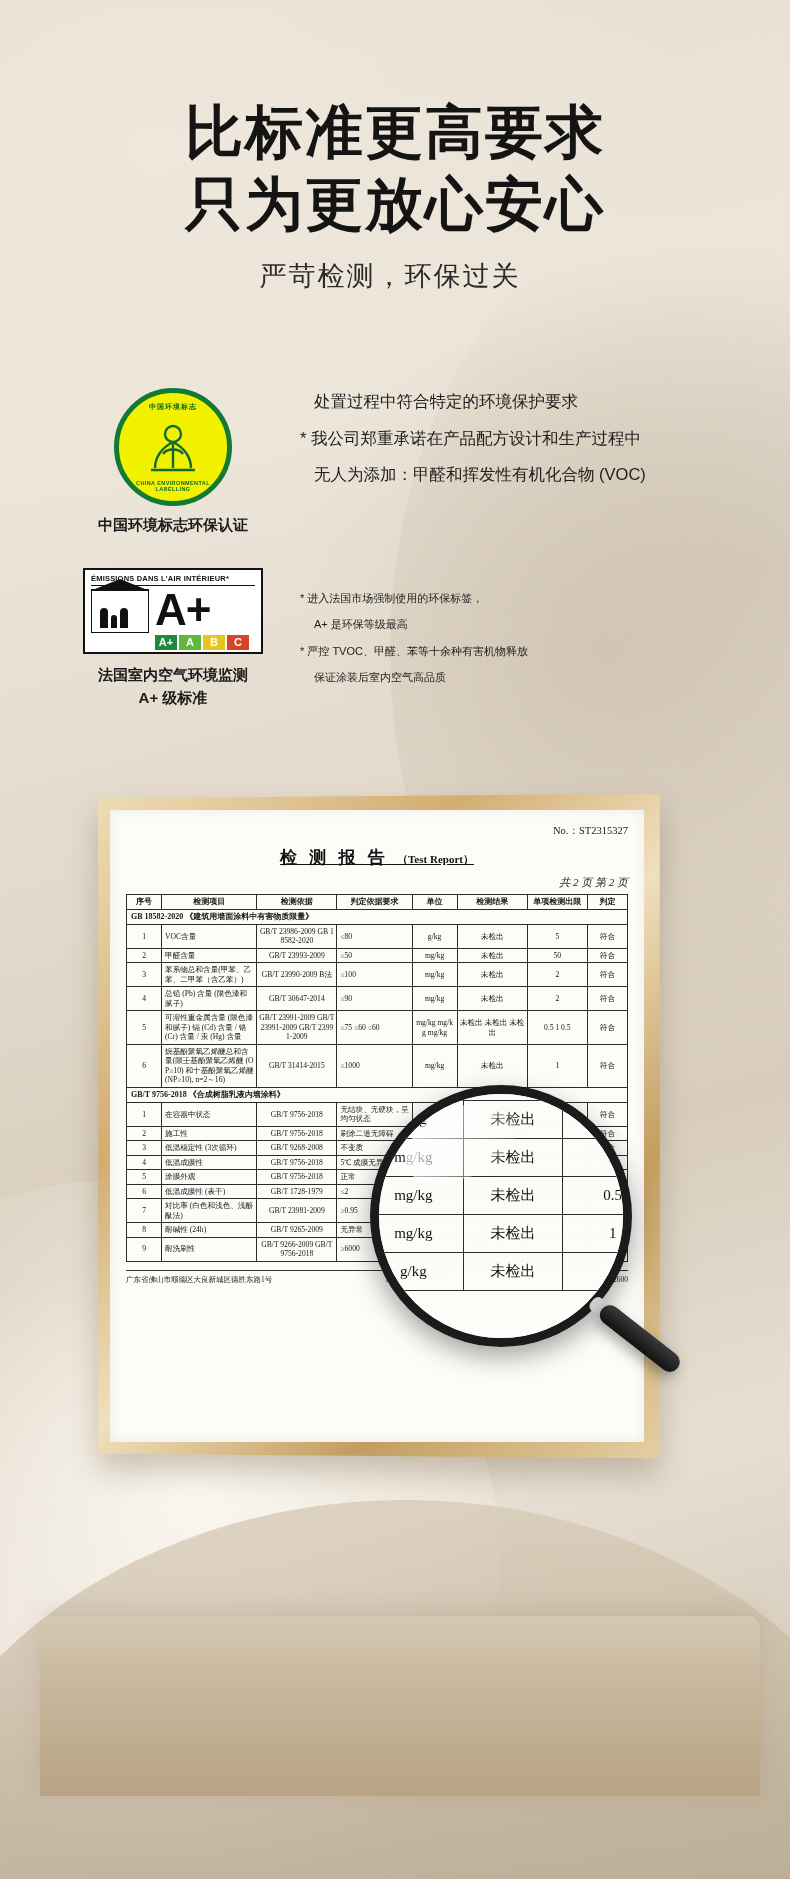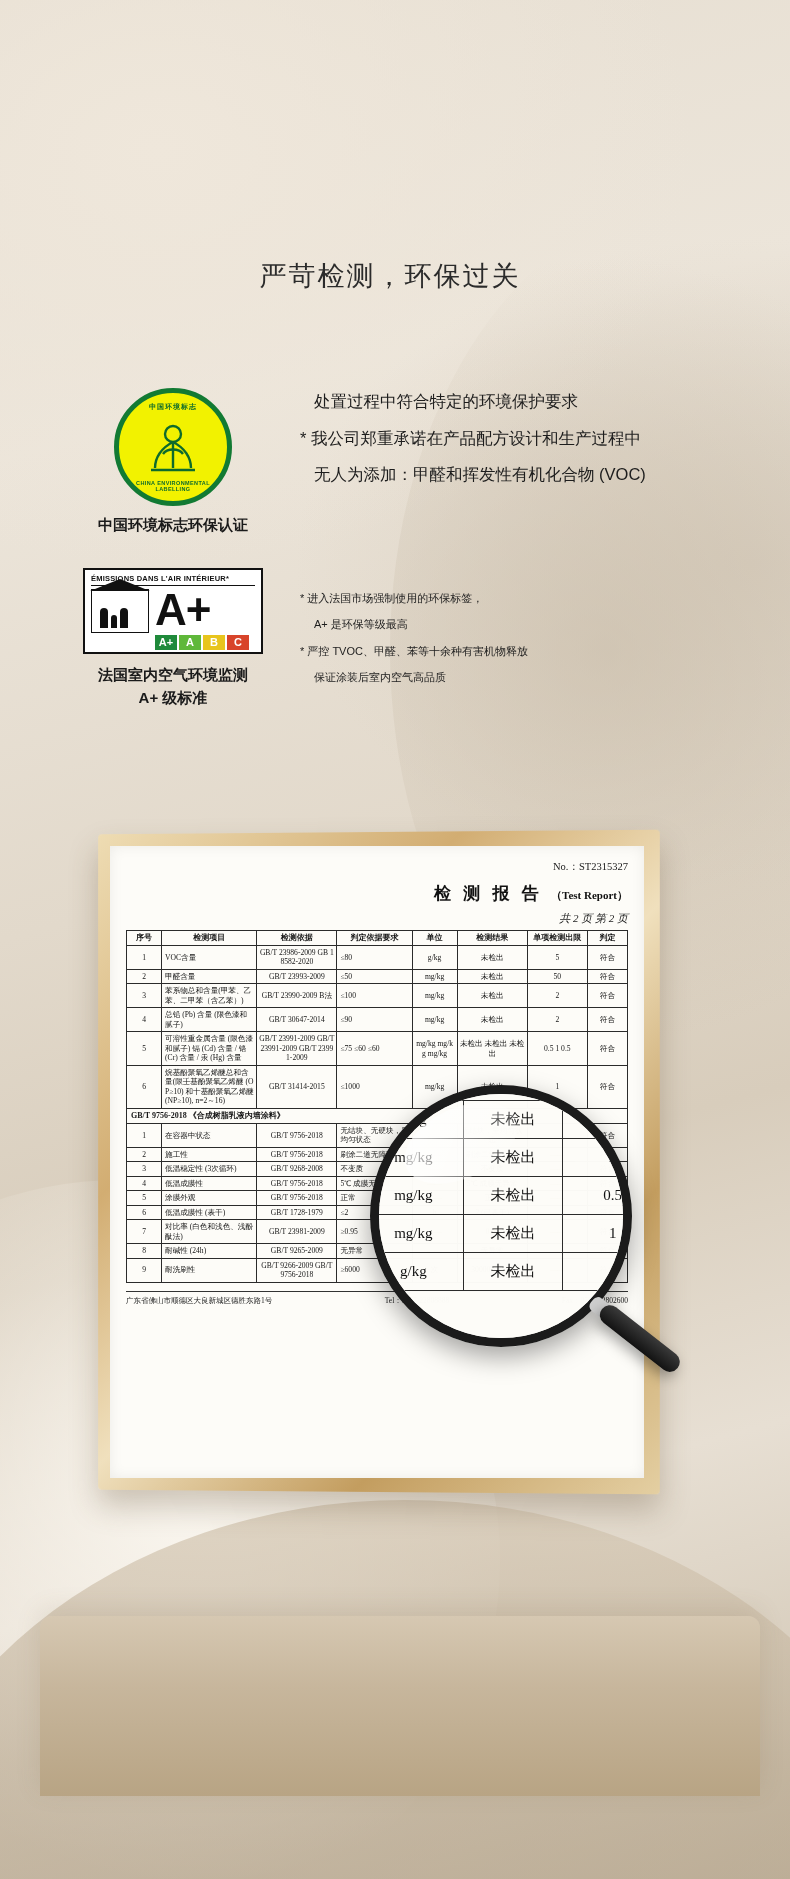--- a/index.html
+++ b/index.html
@@ -213,21 +213,21 @@
     left: 300px; top: 588px;
     width: 430px;
     font-size: 11px;
     line-height: 1.85;
     color: #1d1d1d;
   }
 
   
   .report-wrap {
     position: absolute;
-    left: 96px; top: 832px;
+    left: 96px; top: 796px;
     width: 562px; height: 660px;
   }
   .report-frame {
     position: absolute; inset: 0;
     background: linear-gradient(135deg, #e8cf9e 0%, #d6b madeup 0%, #cfa96d 35%, #e7d3aa 55%, #c49e61 100%);
     background: linear-gradient(135deg, #eedcb3 0%, #d2ad72 30%, #f0e0bd 52%, #c39d5f 75%, #e4cfa2 100%);
     border-radius: 4px;
     box-shadow: 0 16px 30px rgba(90,70,40,0.28);
     transform: perspective(1400px) rotateY(-2deg);
   }
@@ -240,27 +240,28 @@
     box-sizing: border-box;
     overflow: hidden;
   }
   .rp-no {
     text-align: right;
     font-size: 10.5px;
     color: #1a1a1a;
     font-family: "Liberation Serif", serif;
   }
   .rp-title {
-    text-align: right;
+    text-align: center;
     font-size: 17px;
     font-weight: bold;
     color: #111;
     letter-spacing: 4px;
     margin-top: 8px;
     font-family: "Liberation Serif", serif;
+    text-decoration: underline;
   }
   .rp-title small {
     font-size: 11px;
     letter-spacing: 0;
     font-weight: bold;
   }
   .rp-pages {
     text-align: right;
     font-size: 11px;
     color: #222;
@@ -375,20 +376,26 @@
 </style>
 </head>
 <body>
 
 <div class="page">
   <div class="bg-curve-a"></div>
   <div class="bg-curve-b"></div>
   <div class="bg-curve-c"></div>
   <div class="bg-shelf"></div>
 
+  <div class="headline">
+    <h1>
+      <span>比标准更高要求</span>
+      <span class="line2">只为更放心安心</span>
+    </h1>
+  </div>
   <div class="subhead">严苛检测，环保过关</div>
 
   <div class="cert-block cert1">
     <div class="cert1-badge">
       <div class="ring-text-top">中国环境标志</div>
       <div class="ring-text-bottom">CHINA ENVIRONMENTAL LABELLING</div>
       <svg class="glyph" viewBox="0 0 64 58">
         <g fill="none" stroke="#0e6b2c" stroke-width="2.4">
           <circle cx="32" cy="16" r="8"></circle>
           <path d="M32 24 C20 30, 14 40, 14 50"></path>
@@ -481,20 +488,23 @@
             <th>检测项目</th>
             <th>检测依据</th>
             <th>判定依据要求</th>
             <th>单位</th>
             <th>检测结果</th>
             <th>单项检测出限</th>
             <th>判定</th>
           </tr>
         </thead>
         <tbody id="report-body">
+            <tr>
+              <td colspan="8" class="section">GB 18582-2020 《建筑用墙面涂料中有害物质限量》</td>
+            </tr>
             <tr>
               <td>1</td>
               <td class="left">VOC含量</td>
               <td>GB/T 23986-2009
 GB 18582-2020</td>
               <td class="left">≤80</td>
               <td>g/kg</td>
               <td>未检出</td>
               <td>5</td>
               <td>符合</td>

